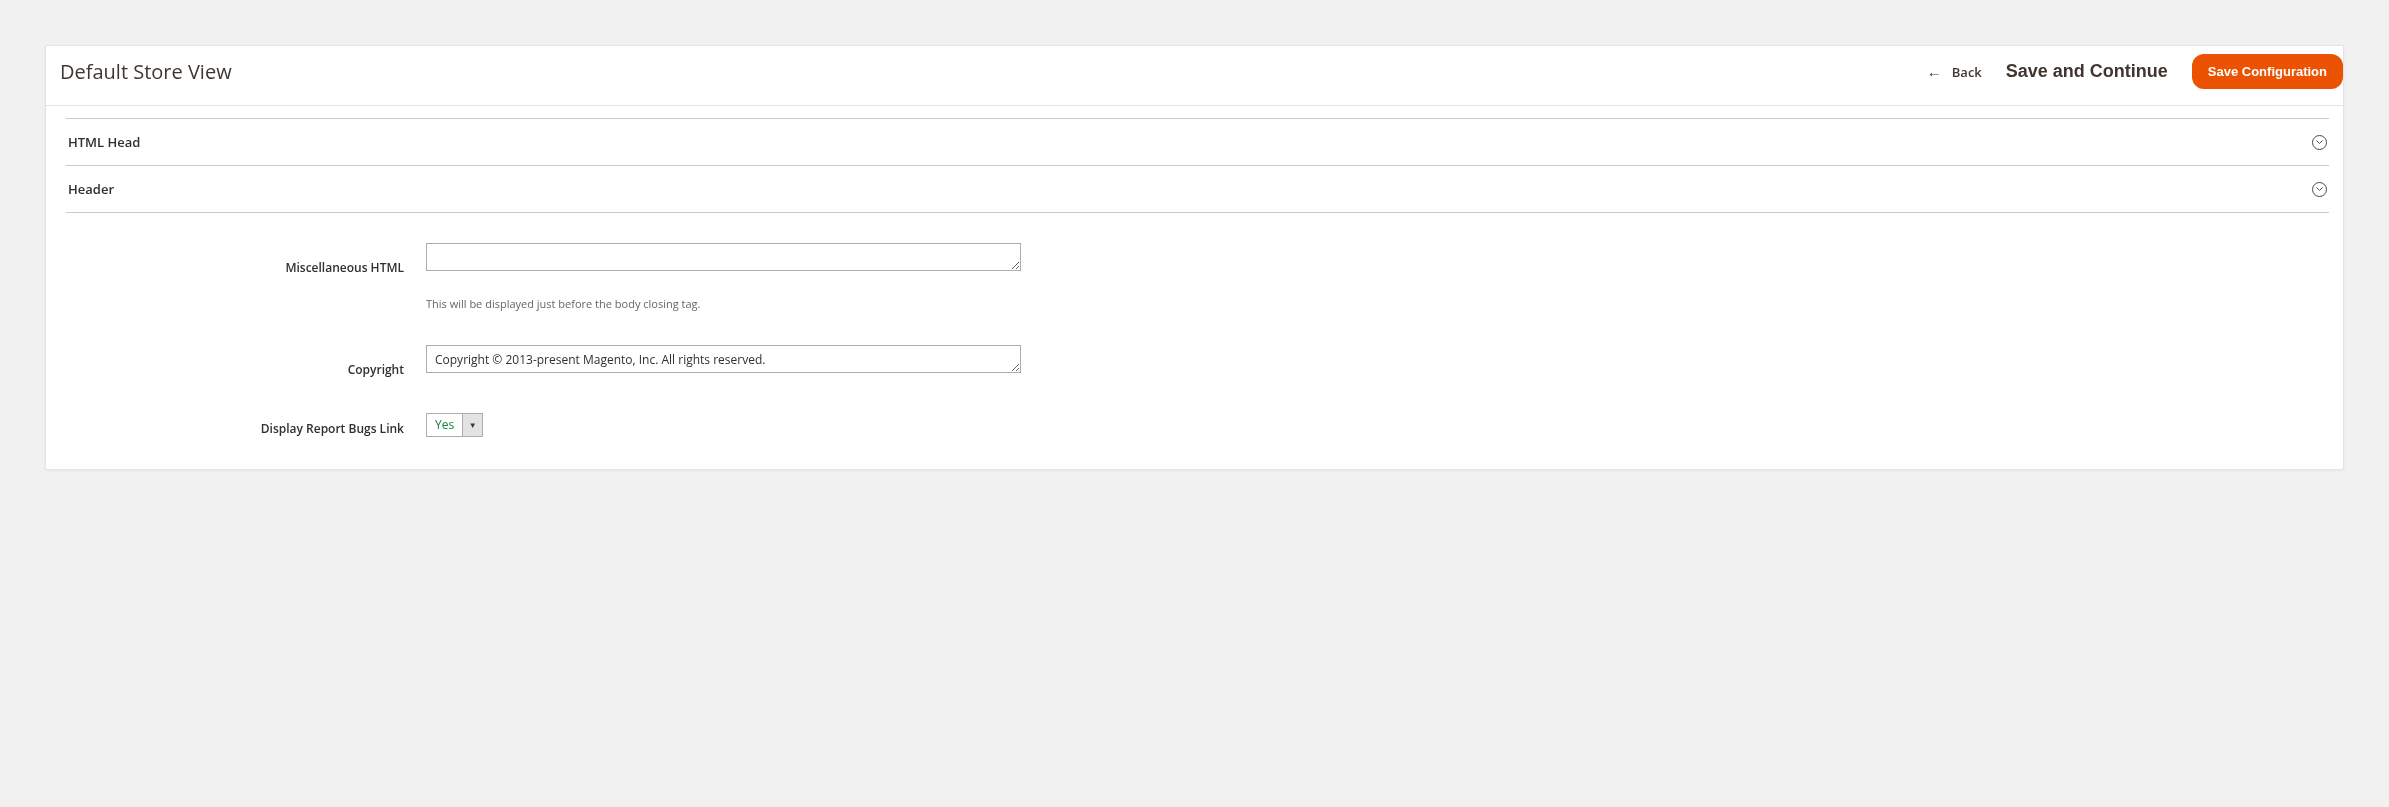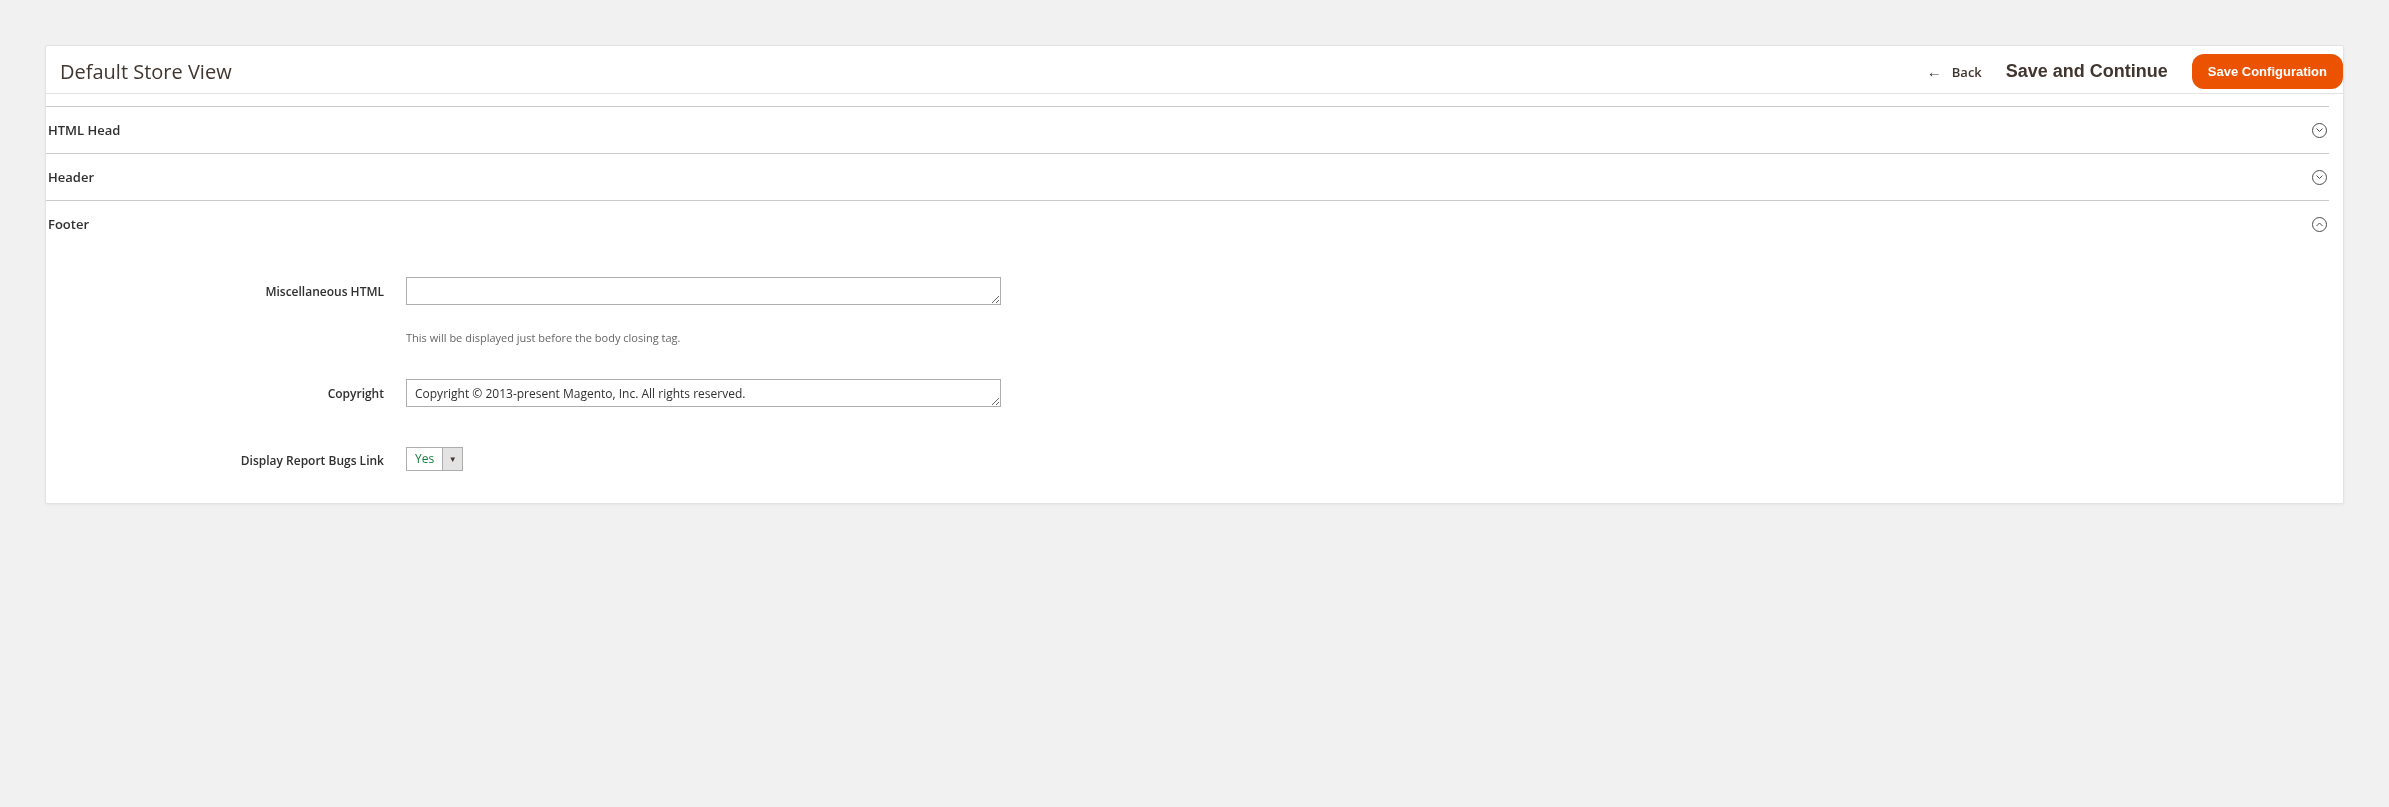--- a/index.html
+++ b/index.html
@@ -15,21 +15,21 @@
     .page-container {
       background: #fff;
       border: 1px solid #e3e3e3;
       border-radius: 2px;
       box-shadow: 0 1px 3px rgba(0,0,0,0.05);
     }
     .page-header {
       display: flex;
       align-items: center;
       justify-content: space-between;
-      padding: 8px 0 4px 14px;
+      padding: 8px 0 16px 14px;
       border-bottom: 1px solid #e3e3e3;
     }
     .page-title {
       font-size: 20px;
       font-weight: 400;
       color: #41362f;
     }
     .page-actions {
       display: flex;
       align-items: center;
@@ -61,21 +61,21 @@
       background: #eb5202;
       color: #fff;
       font-size: 13px;
       font-weight: 600;
       border: none;
       padding: 10px 16px;
       cursor: pointer;
       border-radius: 12px;
     }
     .content-area {
-      padding: 0 14px 24px 0;
+      padding: 0 14px 24px 20px;
     }
     .section-divider-top {
       border-top: 1px solid #cacaca;
       margin-top: 12px;
     }
     .section-row {
       display: flex;
       align-items: center;
       justify-content: space-between;
       padding: 14px 2px;
@@ -100,21 +100,21 @@
       justify-content: center;
       font-size: 9px;
       color: #504b48;
       line-height: 1;
     }
     .form-area {
       padding: 30px 0 0 0;
     }
     .form-row {
       display: flex;
-      align-items: flex-start;
+      align-items: flex-end;
       margin-bottom: 8px;
     }
     .form-row.with-gap {
       margin-bottom: 34px;
     }
     .form-label {
       width: 360px;
       text-align: right;
       padding-right: 22px;
       padding-top: 6px;
@@ -201,28 +201,20 @@
 
     <div class="section-row">
       <span class="section-title">Header</span>
       <span class="toggle-icon">
         <svg width="7" height="5" viewBox="0 0 7 5">
             <path d="M0.5 0.5 L3.5 3.5 L6.5 0.5" stroke="#504b48" stroke-width="1" fill="none"></path>
           </svg>
       </span>
     </div>
 
-    <div class="section-row" style="border-bottom:none;">
-      <span class="section-title">Footer</span>
-      <span class="toggle-icon">
-        <svg width="7" height="5" viewBox="0 0 7 5">
-            <path d="M0.5 4 L3.5 1 L6.5 4" stroke="#504b48" stroke-width="1" fill="none"></path>
-          </svg>
-      </span>
-    </div>
 
     <div class="form-area">
 
       <div class="form-row">
         <div class="form-label">Miscellaneous HTML</div>
         <div class="form-field">
           <textarea class="form-textarea" style=""></textarea>
         </div>
       </div>
       <div class="form-row with-gap">

